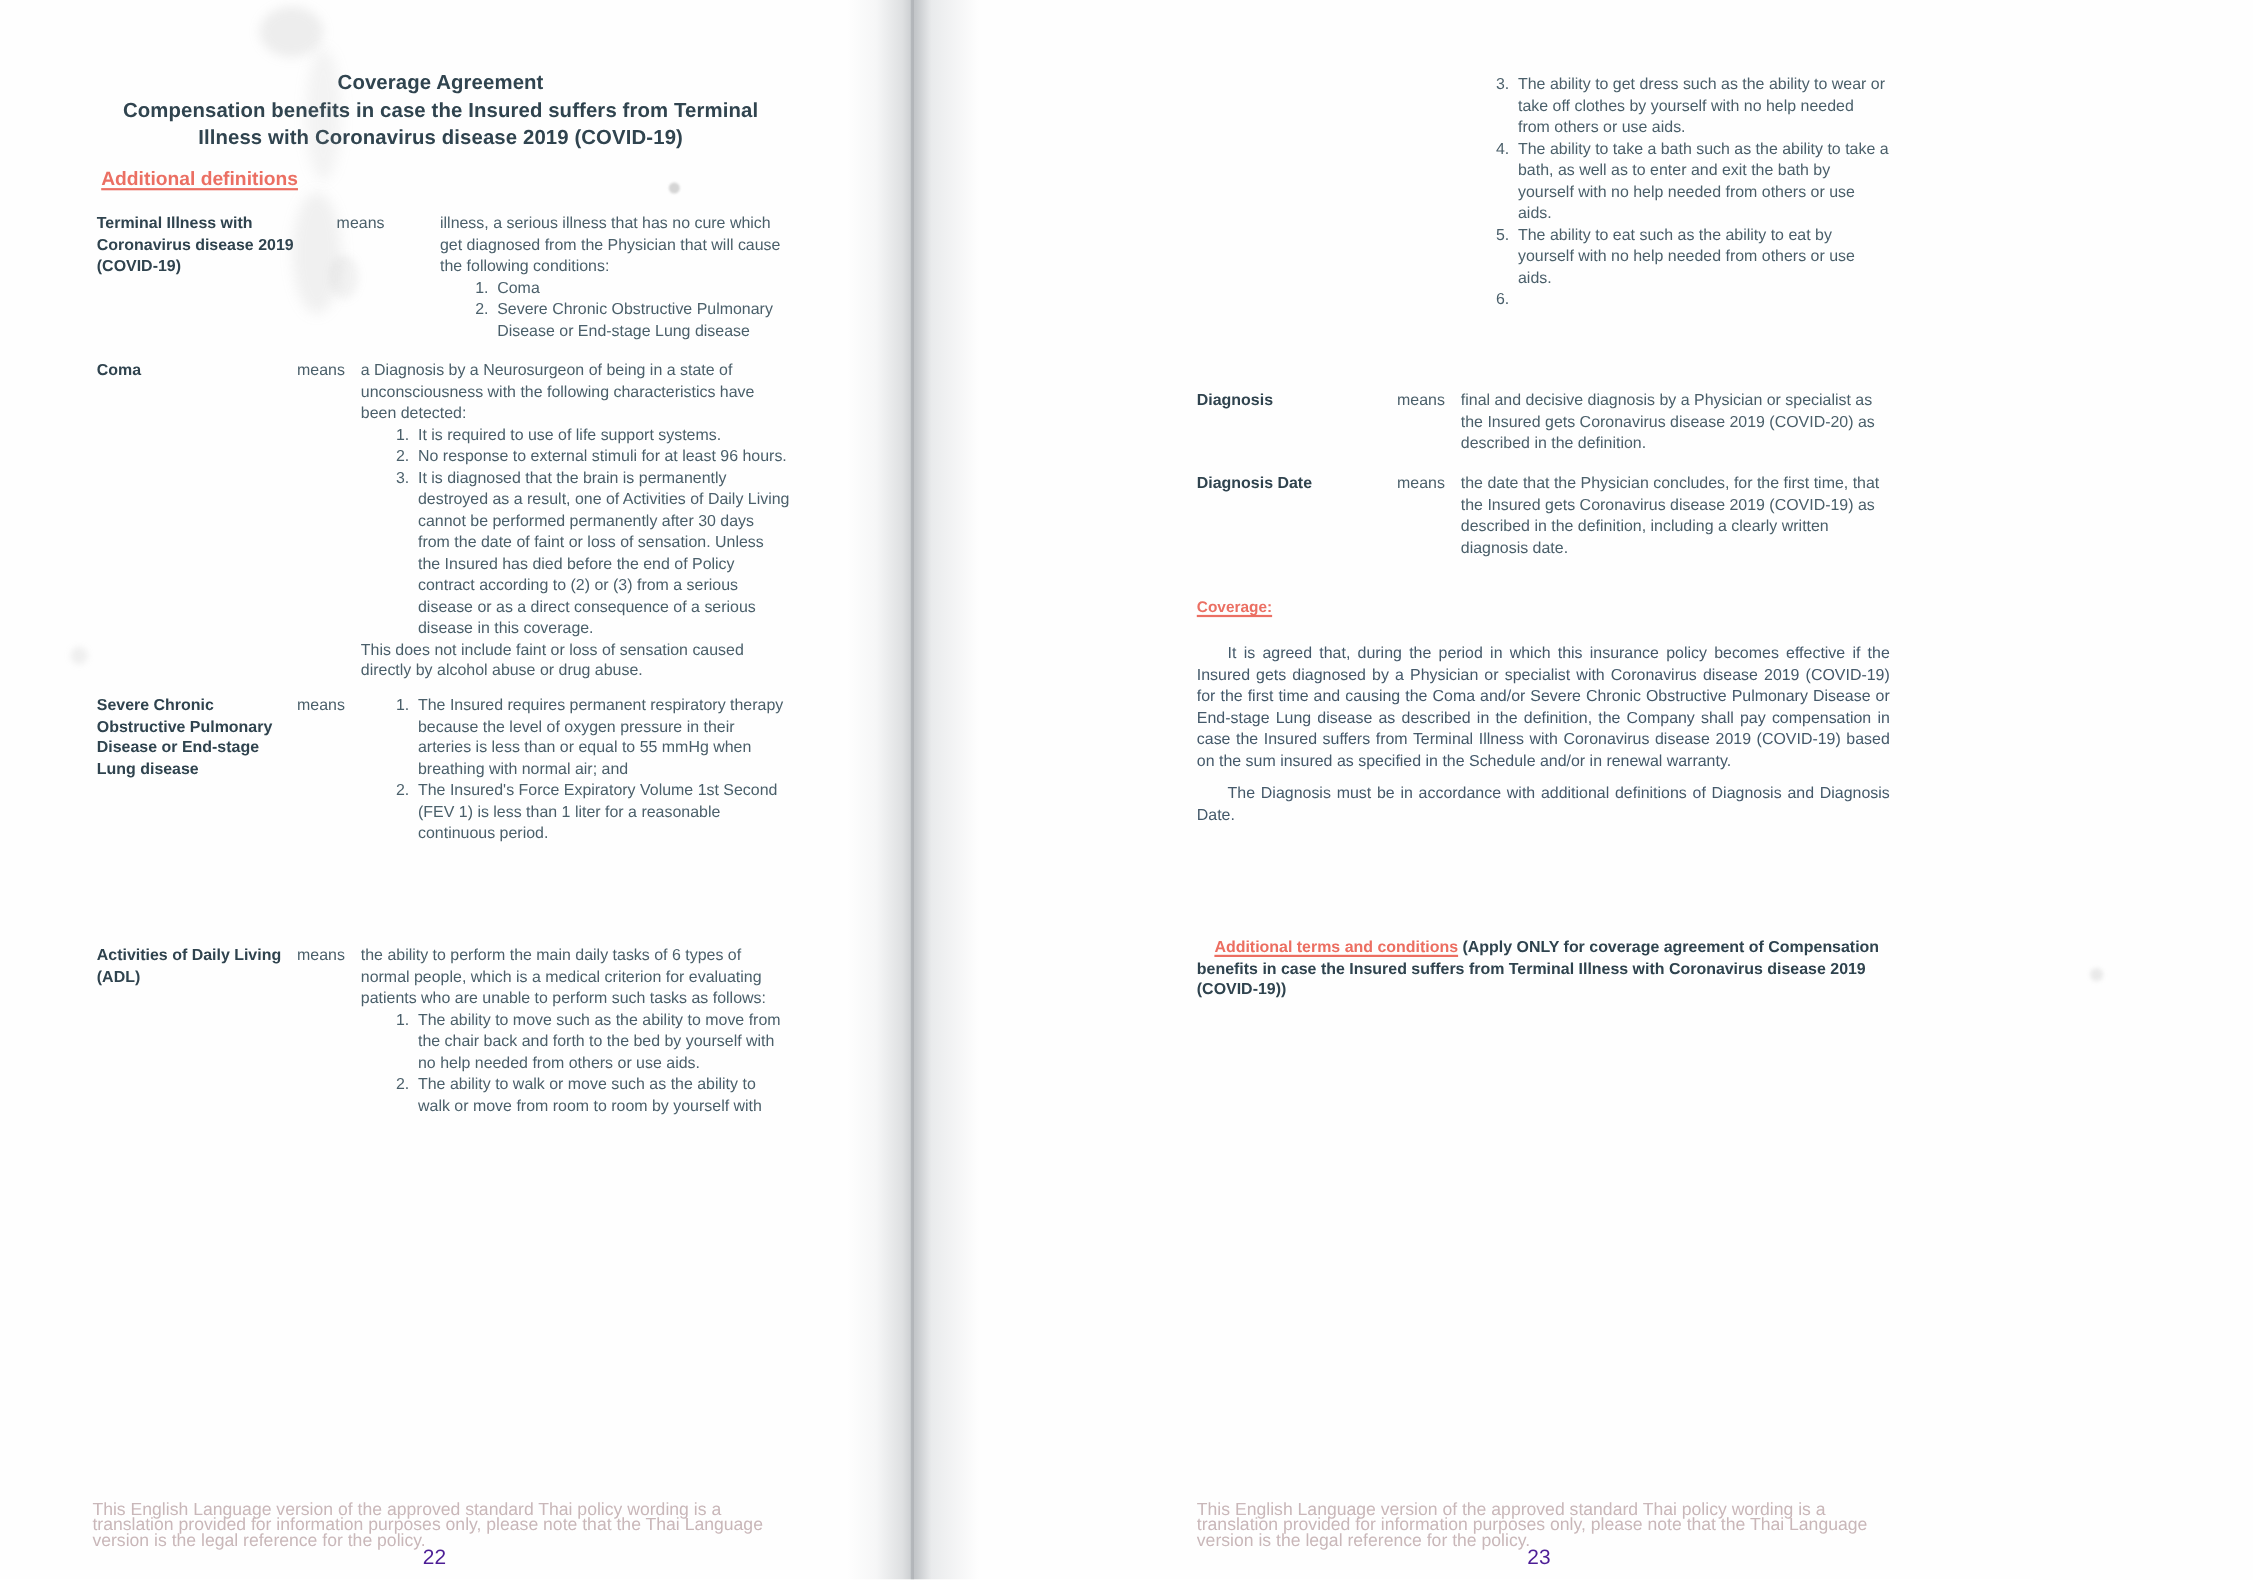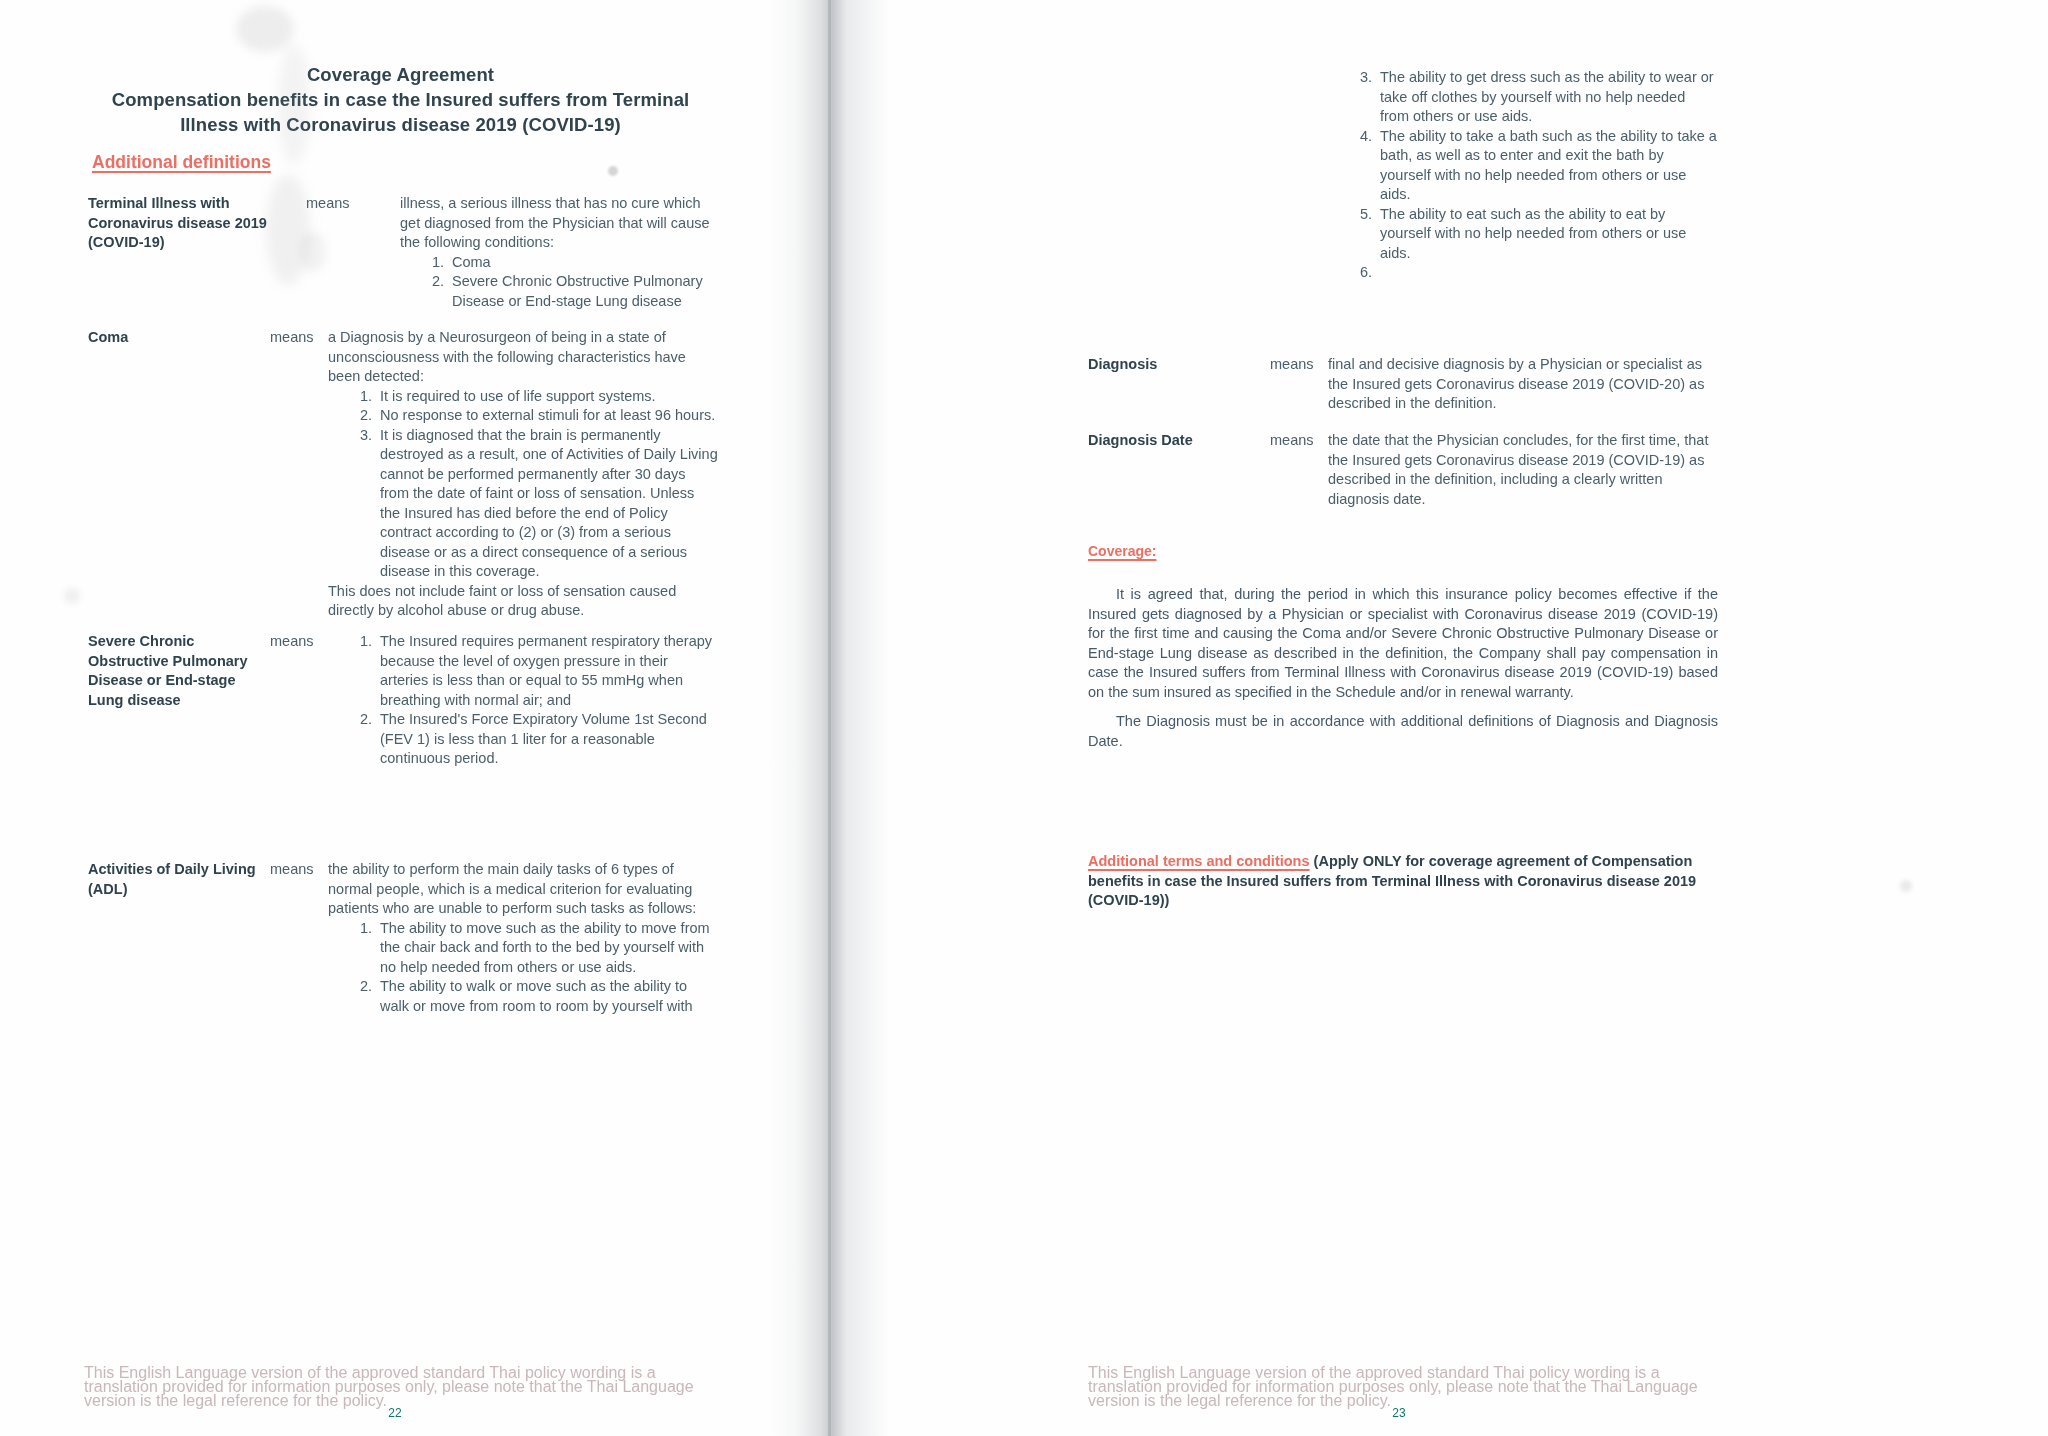--- a/index.html
+++ b/index.html
@@ -154,37 +154,38 @@
     position: absolute;
     font-size: 14.5px;
     line-height: 19.5px;
   }
   .bold-note .red-inline {
     color: #ec6e61;
     font-weight: bold;
     text-decoration: underline;
     text-underline-offset: 3px;
     text-decoration-thickness: 2px;
+    margin-left: 16px;
   }
   .bold-note .blk {
     color: #2f434e;
     font-weight: bold;
   }
 
   
   .footer-note {
     position: absolute;
     font-size: 16px;
     line-height: 14px;
     color: #c9b7b9;
   }
   .page-number {
     position: absolute;
-    font-size: 12px;
-    color: #0f766e;
+    font-size: 19px;
+    color: #4c1d95;
     text-align: center;
   }
 </style>
 </head>
 <body>
 
 <div id="spread">
 
   <div class="page" id="page-left">
 

